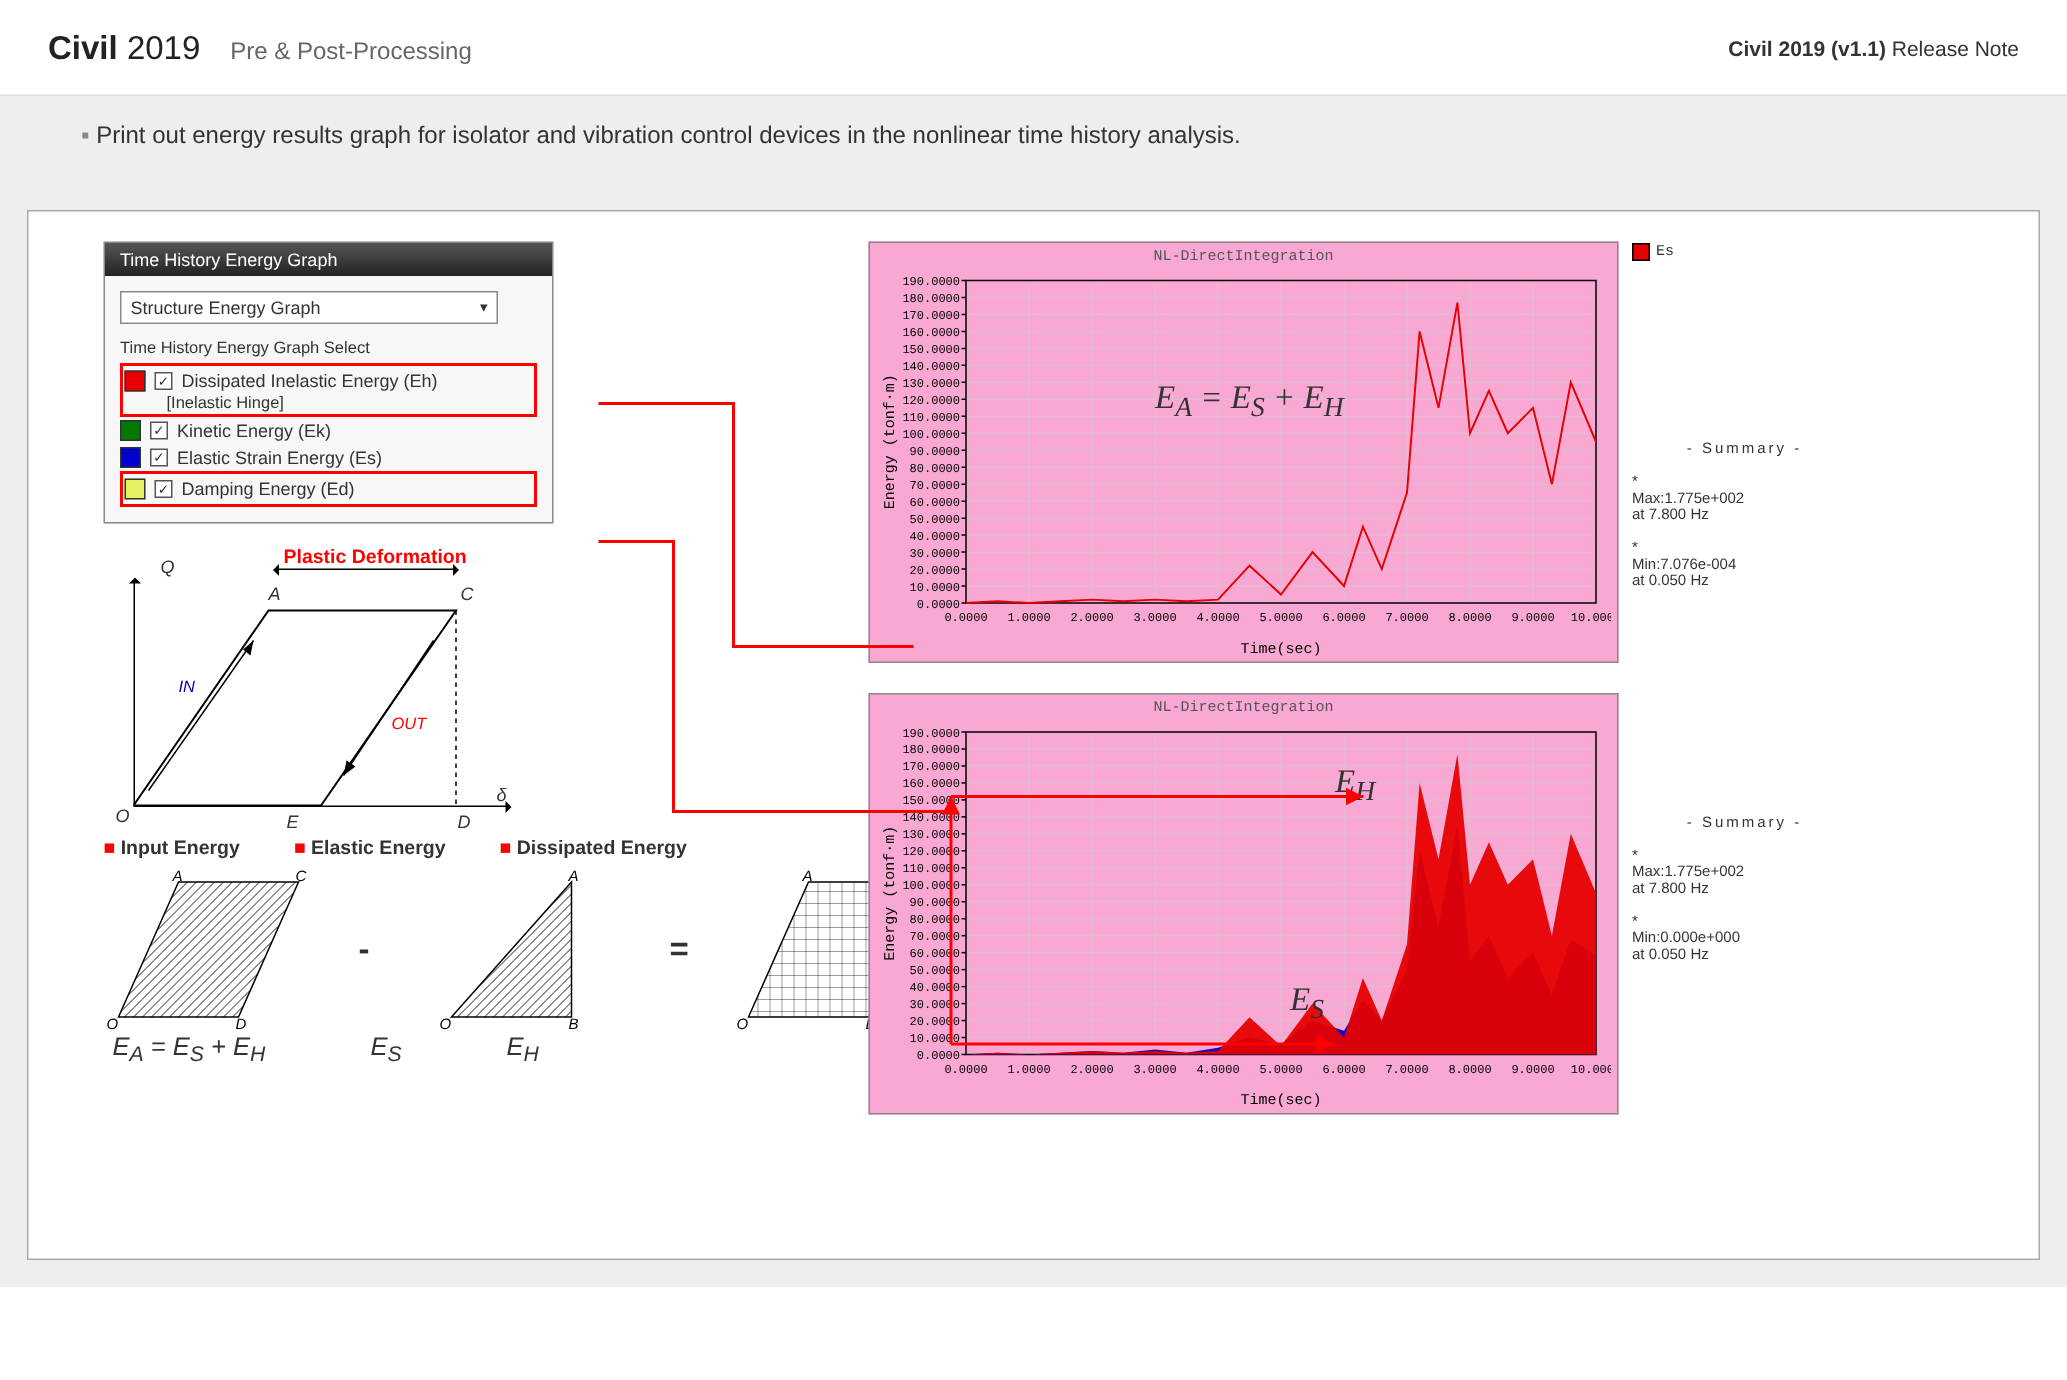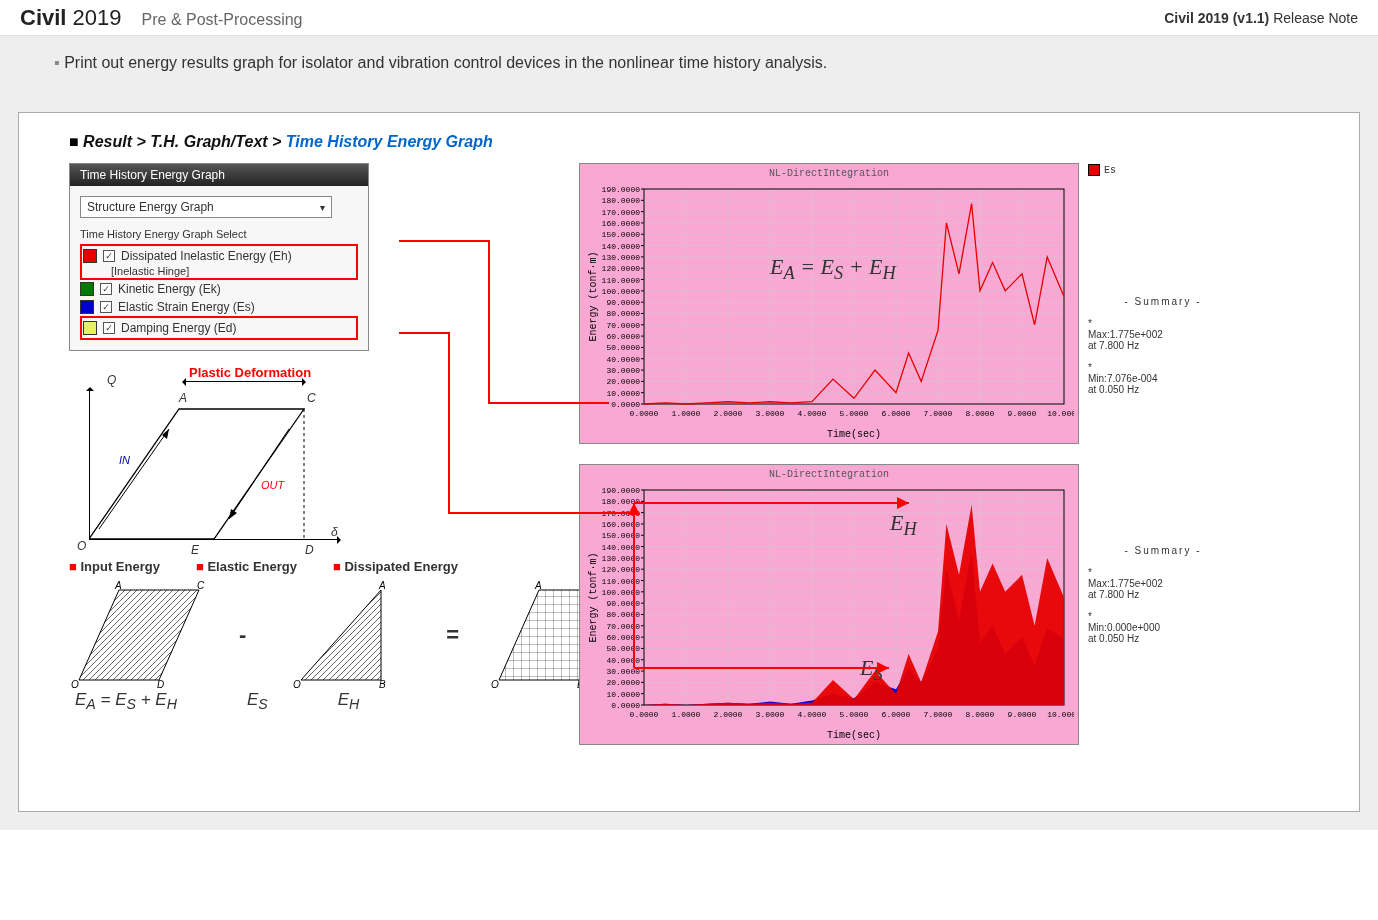--- a/index.html
+++ b/index.html
@@ -5,23 +5,23 @@
   * { box-sizing: border-box; }
   body {
     margin: 0;
     font-family: "Segoe UI", Arial, sans-serif;
     background: #fff;
     width: 1378px;
     color: #333;
   }
   .top-bar {
     display: flex;
-    height: 36px;
+    height: 64px;
     align-items: center;
-    padding: 0 20px;
+    padding: 0 32px;
     border-bottom: 1px solid #ddd;
     justify-content: space-between;
   }
   .top-left { display: flex; align-items: baseline; gap: 20px; }
   .brand { font-size: 22px; font-weight: 700; color: #222; font-family: "Segoe UI", Arial; }
   .brand .light { font-weight: 300; }
   .subtitle { font-size: 16px; color: #666; }
   .rel-note { font-size: 14px; color: #333; }
   .rel-note b { font-weight: 700; }
 
@@ -132,27 +132,20 @@
   </div>
   <span class="rel-note">
     <b>Civil 2019 (v1.1)</b><span> Release Note</span>
   </span>
 </div>
 
 <div class="content-area">
   <div class="bullet-line">Print out  energy results graph for isolator and vibration control devices in the nonlinear time history analysis.</div>
 
   <div class="white-panel">
-    <div class="breadcrumb">
-      <span class="bc-black">Result</span>
-      <span class="bc-black"> &gt; </span>
-      <span class="bc-black">T.H. Graph/Text</span>
-      <span class="bc-black"> &gt; </span>
-      <span class="bc-blue">Time History Energy Graph</span>
-    </div>
 
     <div class="panel-columns">
 
       <div class="left-col">
         <div class="dialog">
           <div class="dialog-tab">Time History Energy Graph</div>
           <div class="dialog-body">
             <div class="dropdown">
               <span>Structure Energy Graph</span>
             </div>

